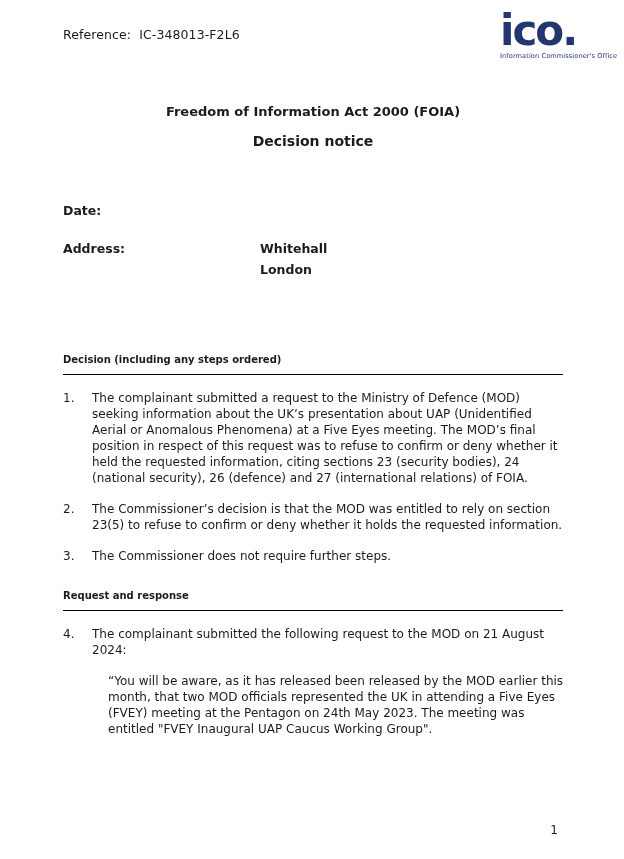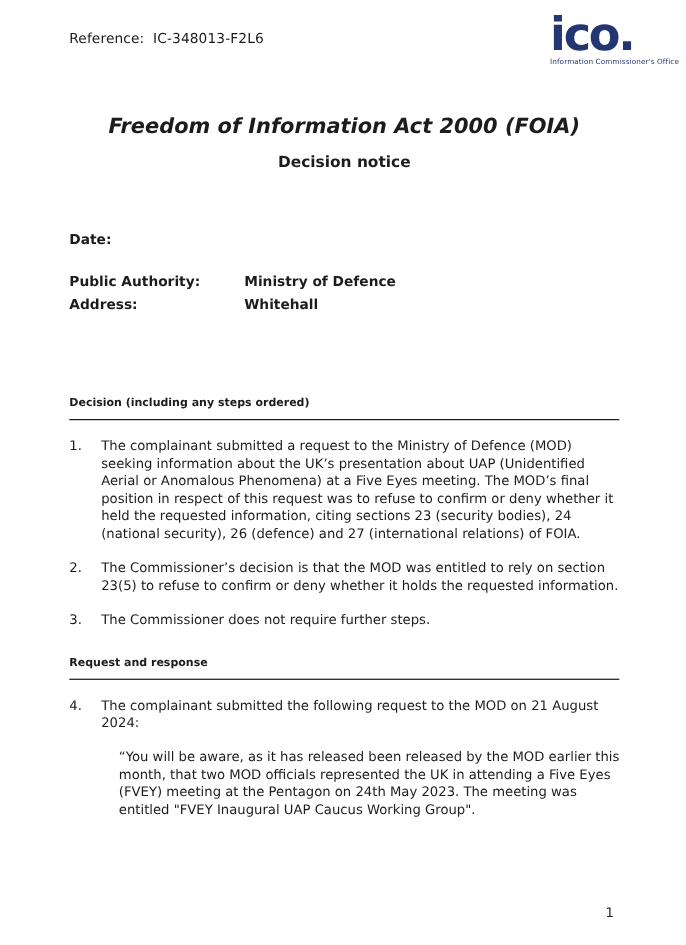--- a/index.html
+++ b/index.html
@@ -31,26 +31,26 @@
   .logo-tagline {
     font-size: 6.6px;
     color: #243672;
     margin-top: 1px;
     letter-spacing: 0.1px;
     white-space: nowrap;
   }
 
   
   .title-block { text-align: center; margin-top: 24px; }
-  .title-line1 { font-size: 19px; font-weight: bold; font-style: italic; }
+  .title-line1 { font-size: 13px; font-weight: bold; }
   .title-line2 { font-size: 14px; font-weight: bold; margin-top: 14px; }
 
   
   .meta { margin-top: 51px; font-size: 12.5px; font-weight: bold; }
-  .meta-row { display: flex; line-height: 21px; }
+  .meta-row { display: flex; line-height: 21px; gap: 38px; }
   .meta-row.gap-after { margin-bottom: 17px; }
   .meta-label { width: 159px; flex: 0 0 159px; }
   .meta-value { flex: 1; }
 
   
   .section-heading { font-size: 10px; font-weight: bold; margin: 0; }
   .rule { border: none; border-top: 1.5px solid #000; margin: 9px 0 0 0; }
 
   
   .paras { margin-top: 15px; font-size: 12px; line-height: 16px; }
@@ -89,27 +89,24 @@
   <div class="title-block">
     <div class="title-line1">Freedom of Information Act 2000 (FOIA)</div>
     <div class="title-line2">Decision notice</div>
   </div>
 
   <div class="meta">
     <div class="meta-row gap-after">
       <span class="meta-label">Date:</span>
     </div>
     <div class="meta-row">
-      <span class="meta-label">Public Authority:</span>
-      <span class="meta-value">Ministry of Defence</span>
-    </div>
-    <div class="meta-row">
       <span class="meta-label">Address:</span>
       <span class="meta-value">
         <div>Whitehall</div>
+        <div>London</div>
       </span>
     </div>
   </div>
 
   <div class="sec-decision">
     <h2 class="section-heading">Decision (including any steps ordered)</h2>
     <hr class="rule">
     <div class="paras">
       <div class="para">
         <span class="para-num">1.</span>

